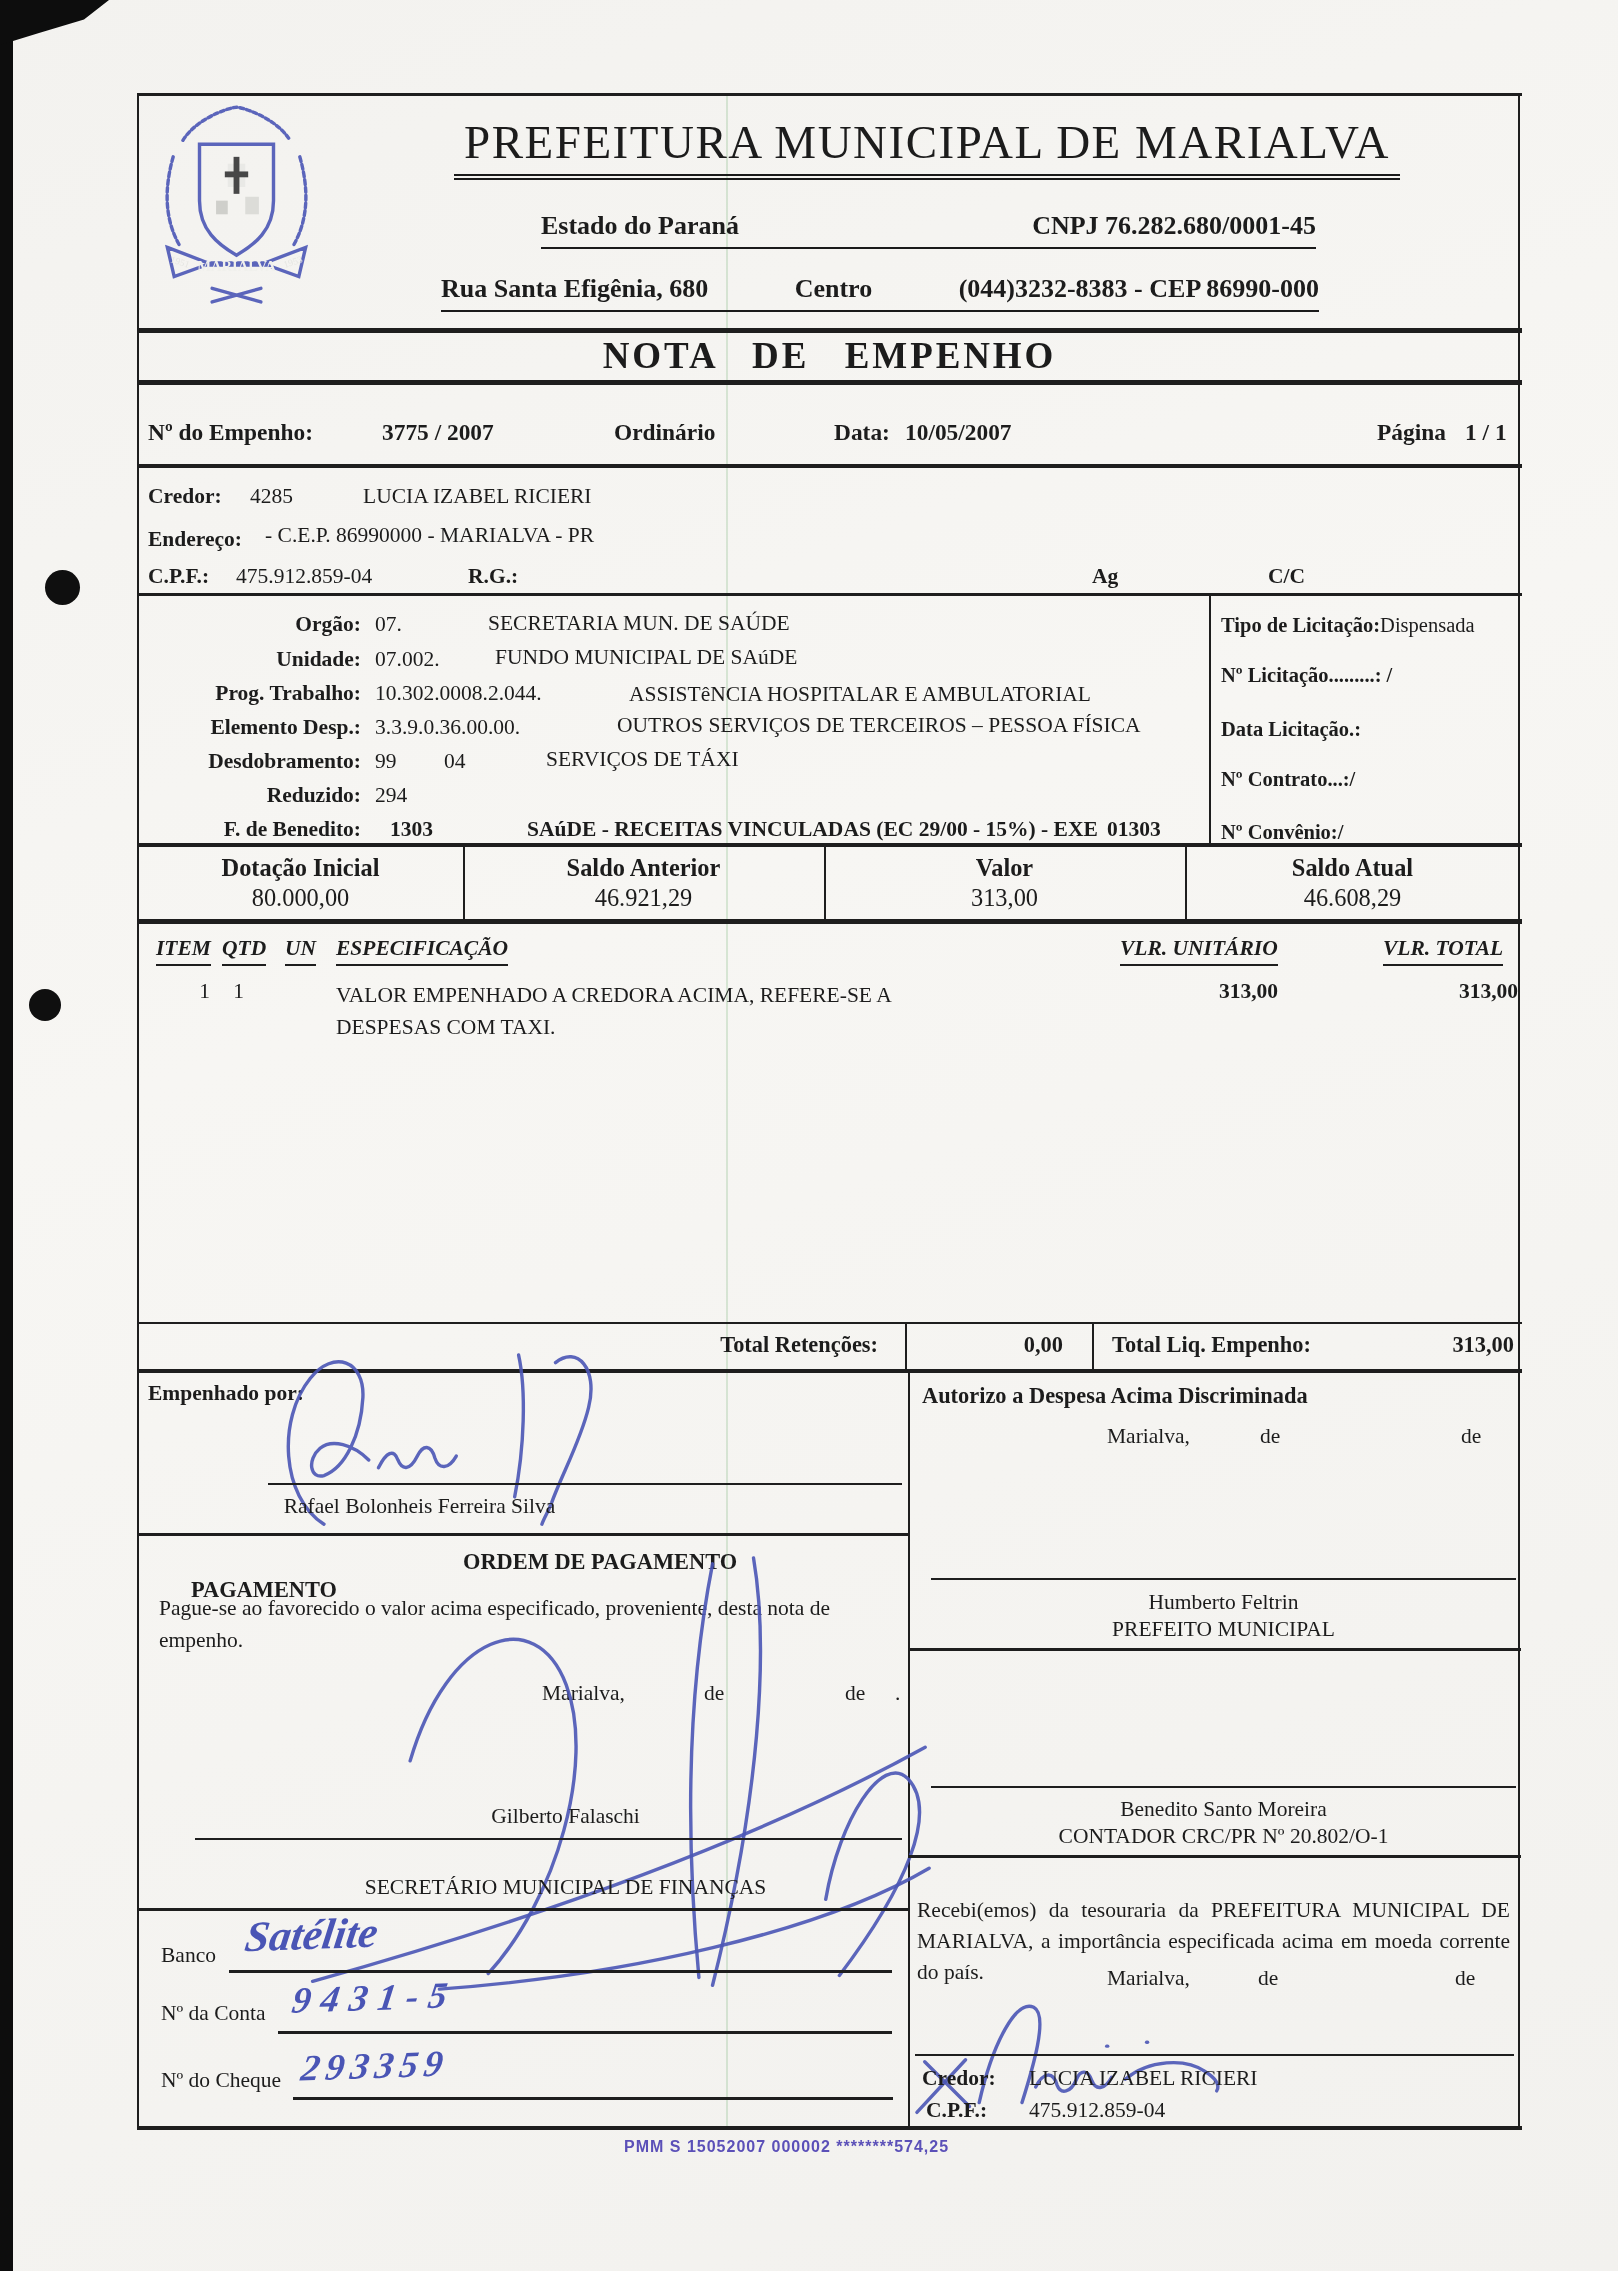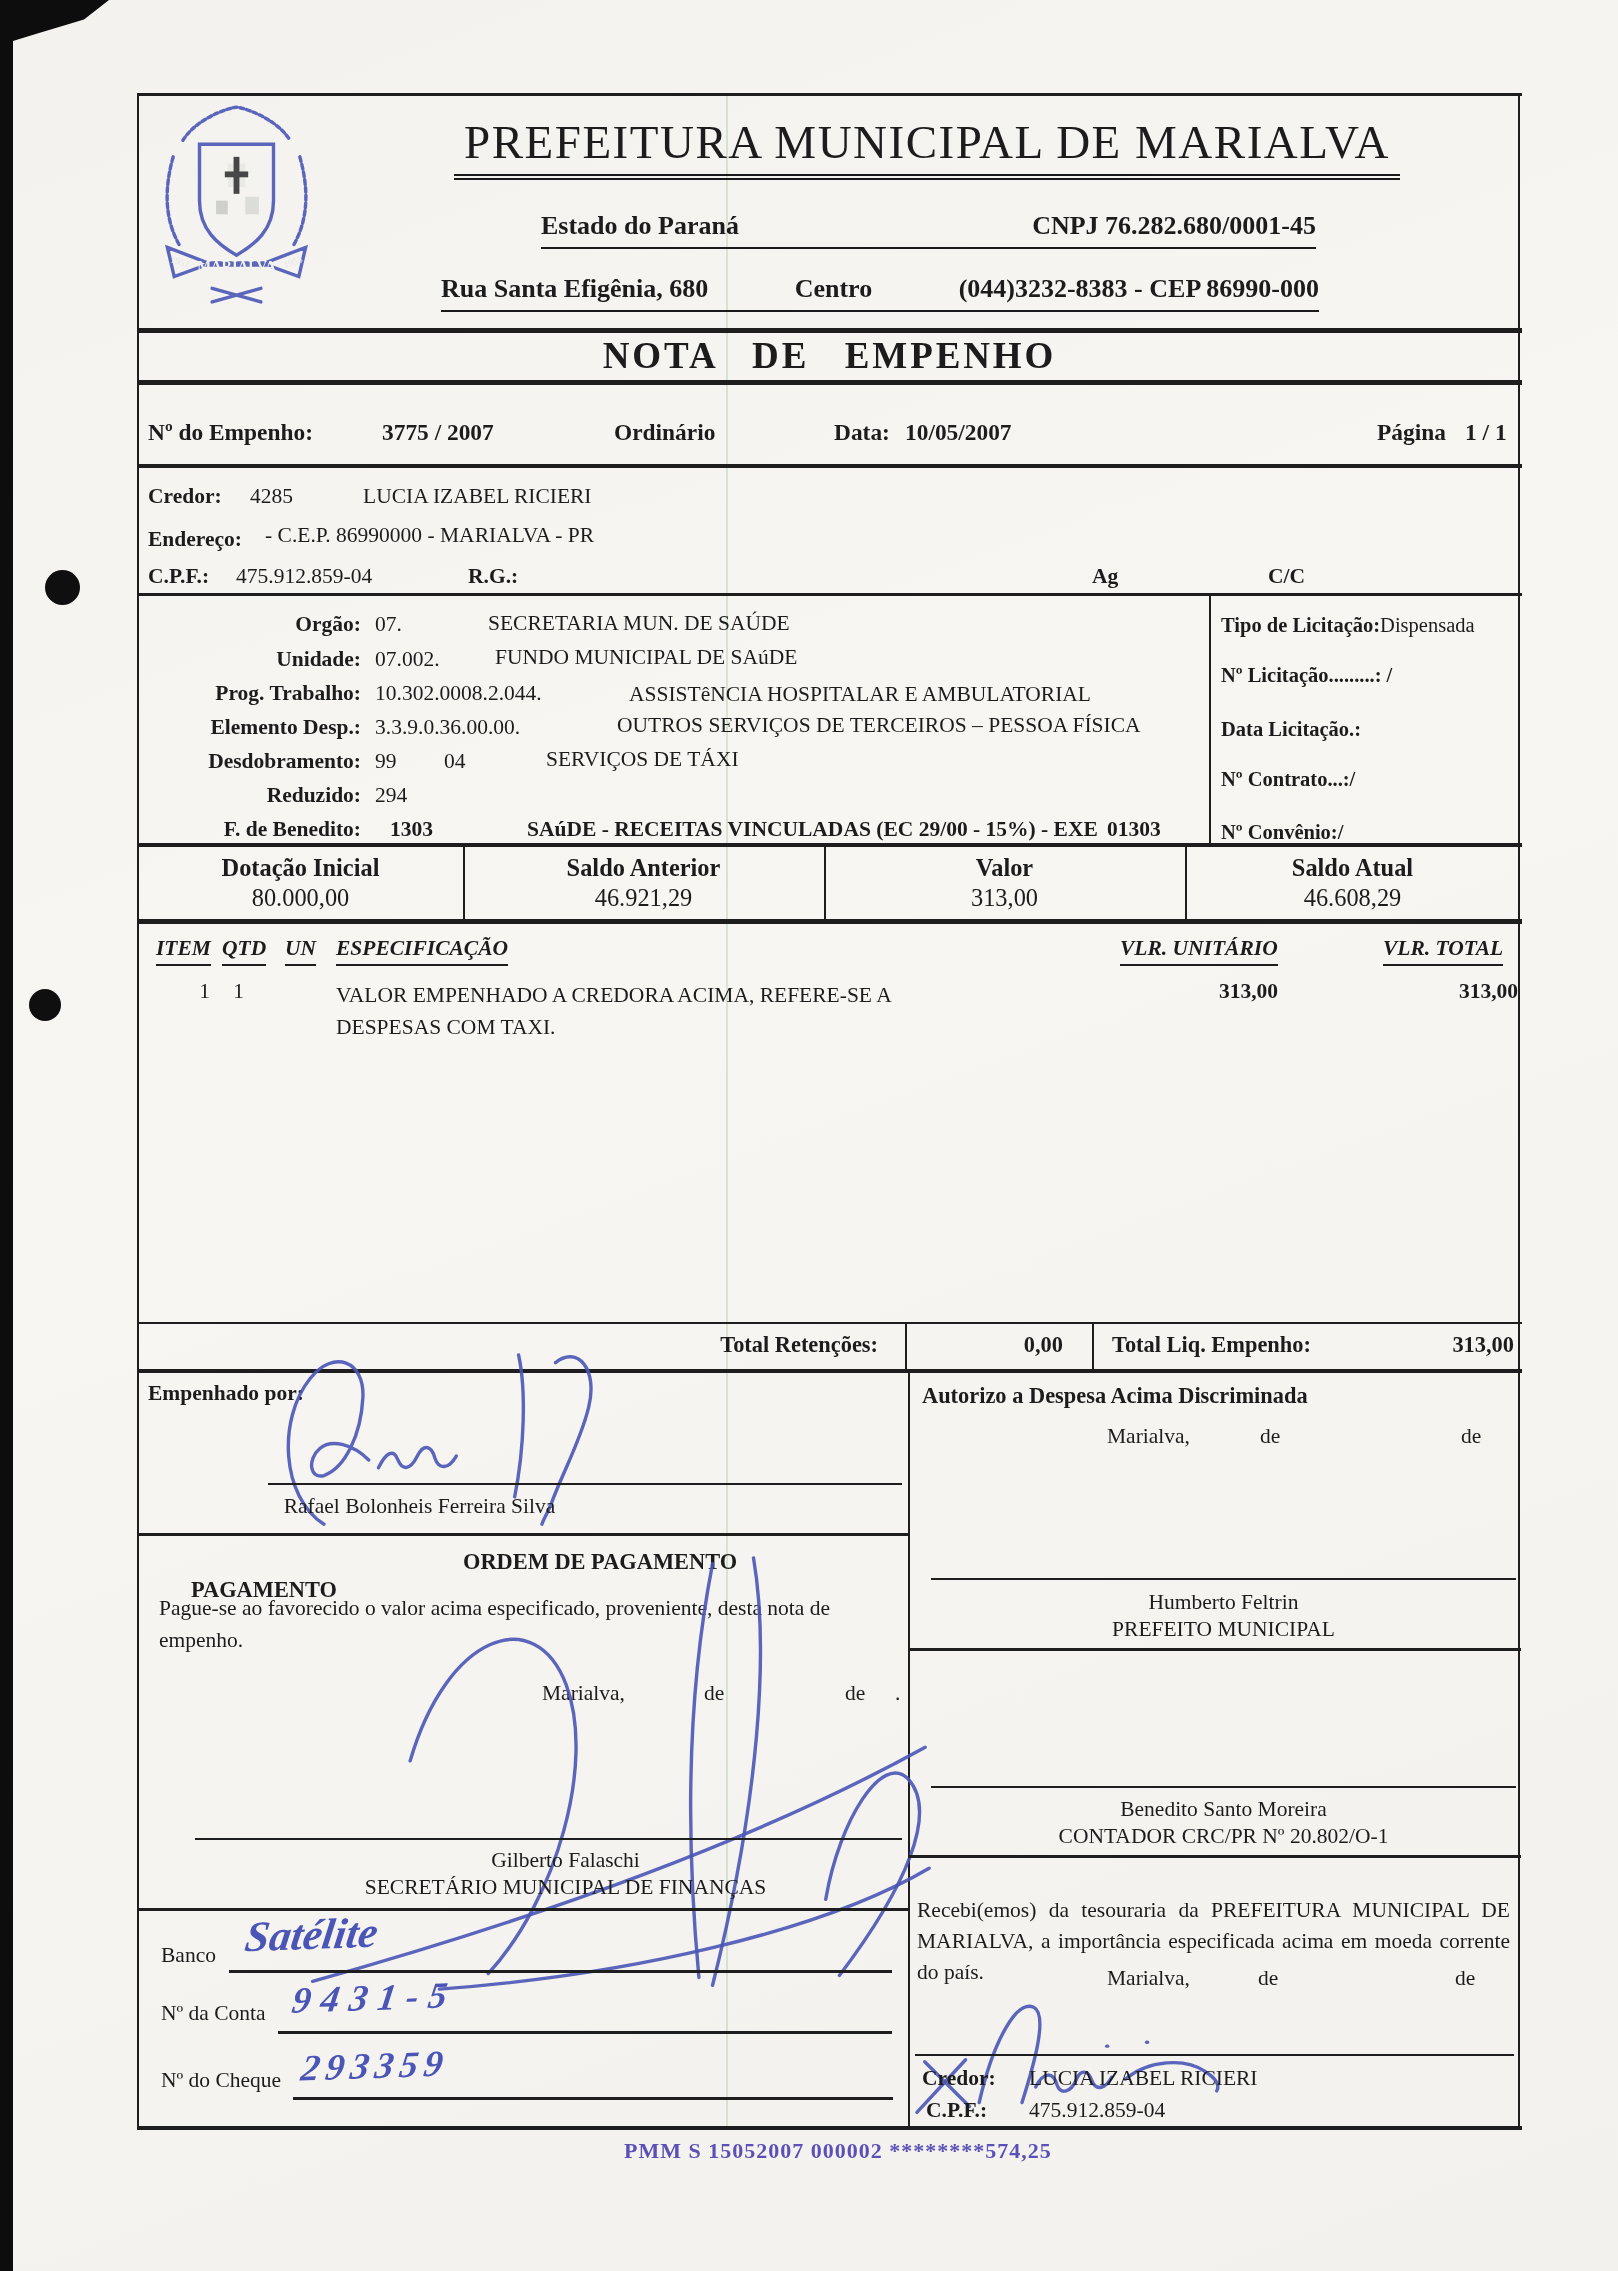--- a/index.html
+++ b/index.html
@@ -10,21 +10,21 @@
   .i{font-style:italic;}
   .c{text-align:center;}
   .r{text-align:right;}
   .wrap{white-space:normal;}
   .hline{position:absolute;background:#1e1e1e;}
   .vline{position:absolute;background:#1e1e1e;}
   .underlined{border-bottom:2px solid #1e1e1e;padding-bottom:2.9px;}
   .hand{position:absolute;color:#4a55b5;font-style:italic;font-weight:bold;transform:skewX(-10deg) rotate(-2deg);}
   .sig{position:absolute;}
   .sig path{fill:none;stroke:#4a55b5;stroke-width:3.5;stroke-linecap:round;opacity:.9;}
-  .stamp{position:absolute;font-family:Liberation Serif, serif;font-weight:bold;color:#5b50b8;font-size:22px;letter-spacing:1px;}
+  .stamp{position:absolute;font-family:Liberation Sans, sans-serif;font-weight:bold;color:#5b50b8;font-size:16px;letter-spacing:1px;}
   .punch{position:absolute;border-radius:50%;background:#0f0f0f;}
   .artifact{position:absolute;background:#0d0d0d;}
   .scanline{position:absolute;background:rgba(140,190,140,.30);}
 </style>
 </head>
 <body>
 
 <div class="page">
 
   <div class="artifact" style="left:0;top:0;width:12.7px;height:2271px;"></div>
@@ -192,21 +192,21 @@
   <div class="t" style="left:895px;top:1681px;">.</div>
   <svg class="sig" style="left:293px;top:1556px;" width="644" height="439" viewBox="0 0 660 450">
     <path d="M120 210 C158 80 248 48 280 132 C310 212 270 352 200 428"></path>
     <path d="M430 8 C408 120 400 260 416 432"></path>
     <path d="M472 2 C488 96 478 250 430 440"></path>
     <path d="M560 430 C628 340 662 262 630 228 C604 202 560 270 546 352"></path>
     <path d="M20 436 C220 380 460 300 648 196"></path>
     <path d="M150 444 C340 430 540 386 652 320"></path>
   </svg>
   <div class="hline" style="left:195px;top:1838px;width:707px;height:2px;"></div>
-  <div class="t c" style="left:224px;top:1848px;width:683px;">Gilberto Falaschi</div>
+  <div class="t c" style="left:224px;top:1804px;width:683px;">Gilberto Falaschi</div>
   <div class="t c" style="left:224px;top:1875px;width:683px;">SECRETÁRIO MUNICIPAL DE FINANÇAS</div>
   <div class="hline" style="left:137px;top:1908px;width:771px;height:2.9px;"></div>
 
   <div class="t" style="left:161px;top:1943px;">Banco</div>
   <div class="hand" style="left:246px;top:1910px;font-size:43px;">Satélite</div>
   <div class="hline" style="left:229px;top:1970px;width:663px;height:2.9px;"></div>
   <div class="t" style="left:161px;top:2001px;">Nº da Conta</div>
   <div class="hand" style="left:293px;top:1976px;font-size:37px;letter-spacing:9.8px;">9431-5</div>
   <div class="hline" style="left:278px;top:2031px;width:614px;height:2.9px;"></div>
   <div class="t" style="left:161px;top:2068px;">Nº do Cheque</div>

